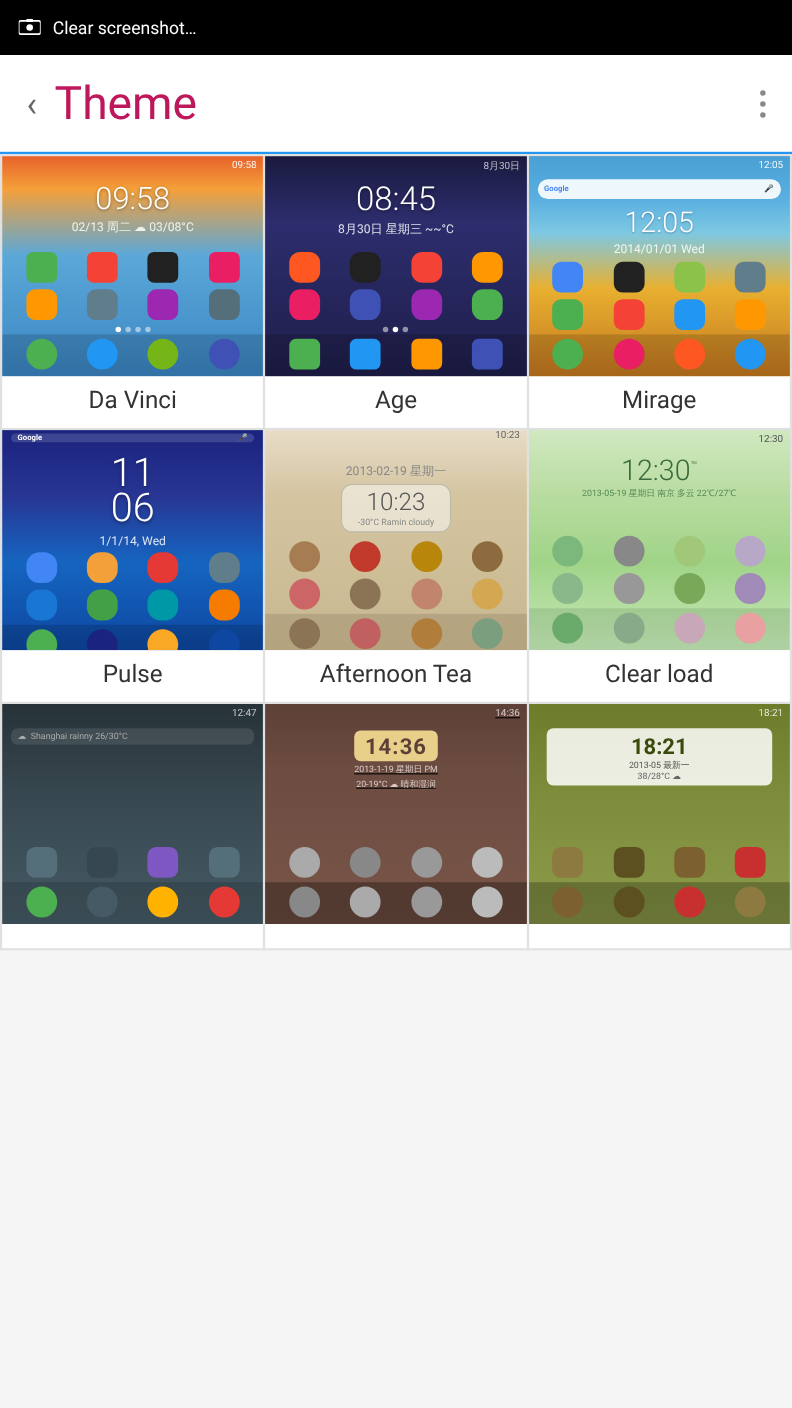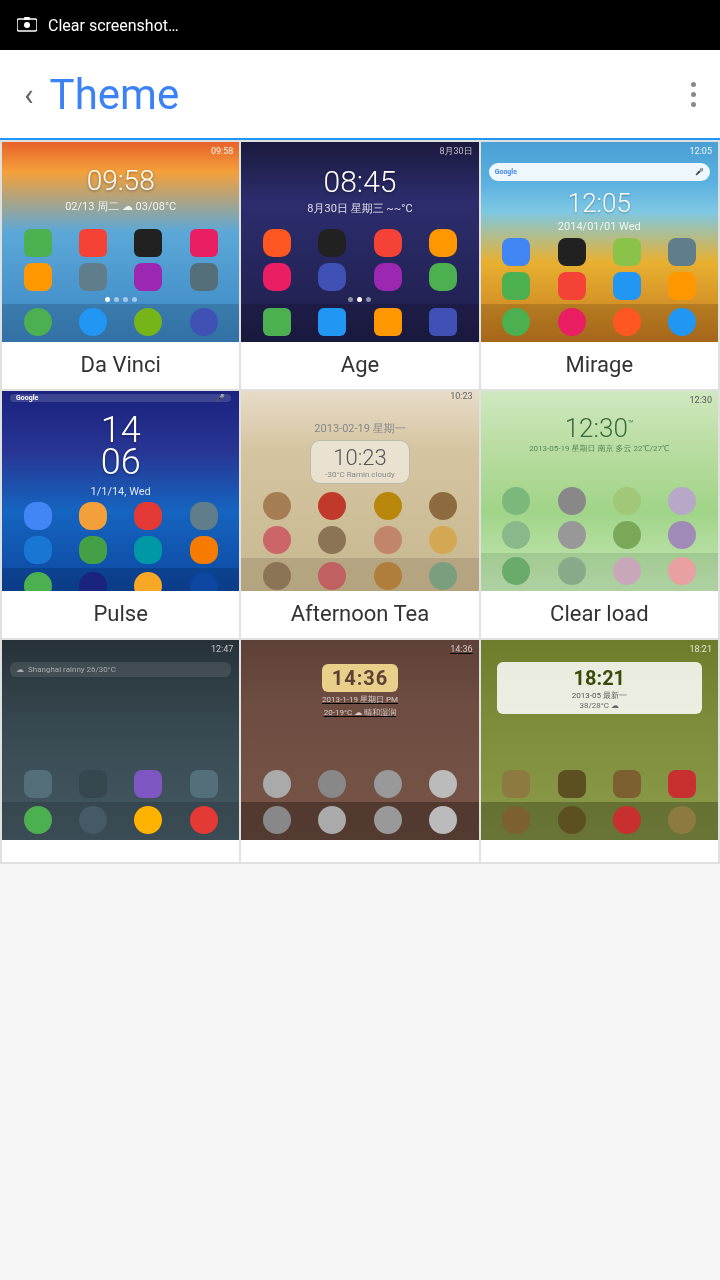--- a/index.html
+++ b/index.html
@@ -44,21 +44,21 @@
     }
     .toolbar-back {
       font-size: 32px;
       color: #666;
       cursor: pointer;
       padding: 8px;
     }
     .toolbar-title {
       font-size: 42px;
       font-weight: 400;
-      color: #3b82f6;
+      color: #be185d;
       margin-left: 8px;
       flex: 1;
     }
     .toolbar-menu {
       font-size: 28px;
       color: #888;
       cursor: pointer;
       padding: 8px;
       letter-spacing: -2px;
       display: flex;
@@ -372,21 +372,21 @@
   </div>
 
   <div class="theme-item">
     <div class="theme-preview preview-pulse">
       <div class="preview-inner">
         <div class="preview-searchbar" style="background:rgba(255,255,255,0.15);color:#fff;">
           <span style="color:#fff;font-weight:bold;font-size:7px;">Google</span>
           <span style="flex:1;"></span>
           <span style="font-size:7px;color:#fff;">🎤</span>
         </div>
-        <div class="preview-clock" style="font-size:36px;">14</div>
+        <div class="preview-clock" style="font-size:36px;">11</div>
         <div class="preview-clock" style="font-size:36px;margin-top:-10px;">06</div>
         <div class="preview-clock-small">1/1/14, Wed</div>
         <div style="flex:1"></div>
         <div class="preview-icons-row">
           <div class="preview-icon" style="background:#4285f4;border-radius:12px;"></div>
           <div class="preview-icon" style="background:#f4a03a;border-radius:12px;"></div>
           <div class="preview-icon" style="background:#e53935;border-radius:12px;"></div>
           <div class="preview-icon" style="background:#607d8b;border-radius:12px;"></div>
         </div>
         <div class="preview-icons-row2">

